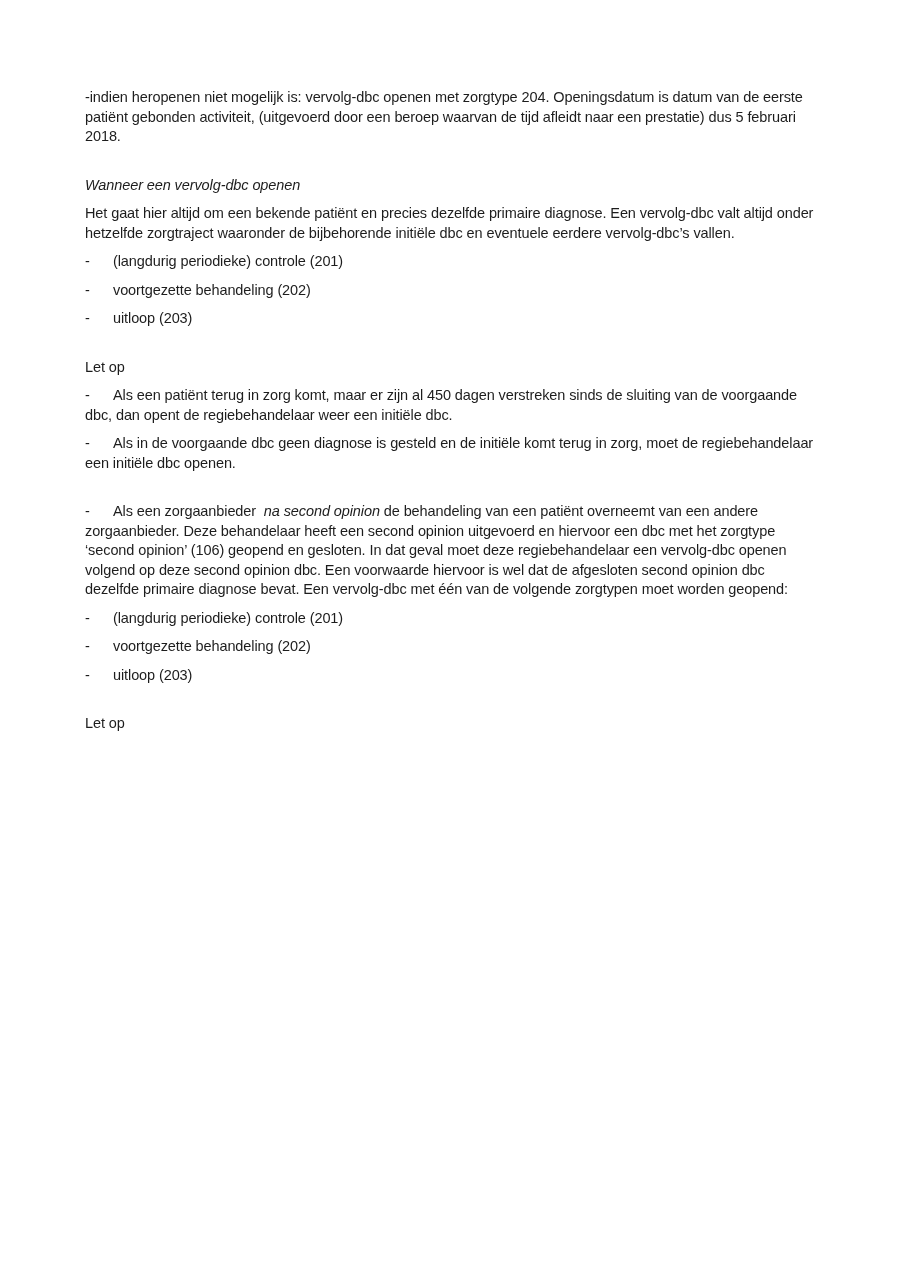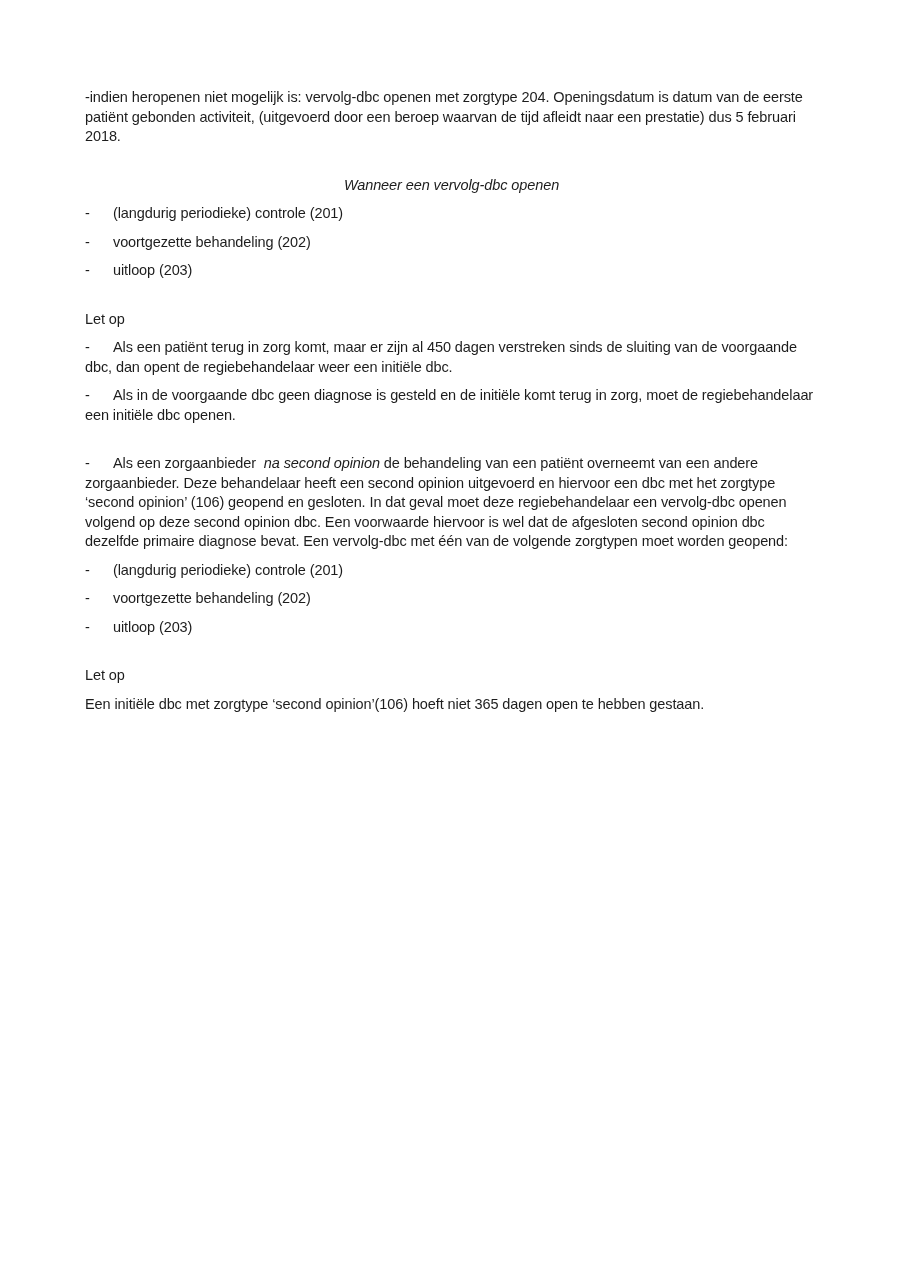--- a/index.html
+++ b/index.html
@@ -23,21 +23,21 @@
     width: 733px;
     font-size: 14.5px;
     line-height: 19.5px;
     letter-spacing: -0.1px;
   }
   .content p {
     margin: 0 0 9px 0;
     white-space: pre-wrap;
   }
   .sp { margin-top: 29px !important; }
-  .italic { font-style: italic; text-align: center; }
+  .italic { font-style: italic; }
   .bullet .dash {
     display: inline-block;
     width: 28px;
     white-space: normal;
   }
   .bullet em {
     font-style: italic;
   }
   .footer {
     position: absolute;
@@ -55,20 +55,21 @@
 <body>
 
 <div class="page">
   <div class="content">
 
     <p class="para">-indien heropenen niet mogelijk is: vervolg-dbc openen met zorgtype 204. Openingsdatum is datum van de eerste patiënt gebonden activiteit, (uitgevoerd door een beroep waarvan de tijd afleidt naar een prestatie) dus 5 februari  2018.</p>
 
 
     <p class="para sp italic">Wanneer een vervolg-dbc openen</p>
 
+    <p class="para">Het gaat hier altijd om een bekende patiënt en precies dezelfde primaire diagnose. Een vervolg-dbc valt altijd onder hetzelfde zorgtraject waaronder de bijbehorende initiële dbc en eventuele eerdere vervolg-dbc’s vallen.</p>
 
 
     <p class="para bullet"><span class="dash">-</span><span>(langdurig periodieke) controle (201)</span></p>
     <p class="para bullet"><span class="dash">-</span><span>voortgezette behandeling (202)</span></p>
     <p class="para bullet"><span class="dash">-</span><span>uitloop (203)</span></p>
 
 
     <p class="para sp">Let op</p>
 
     <p class="para bullet"><span class="dash">-</span><span>Als een patiënt terug in zorg komt, maar er zijn al 450 dagen verstreken sinds de sluiting van de voorgaande dbc, dan opent de regiebehandelaar weer een initiële dbc.</span></p>
@@ -76,21 +77,20 @@
     <p class="para bullet"><span class="dash">-</span><span>Als in de voorgaande dbc geen diagnose is gesteld en de initiële komt terug in zorg, moet de regiebehandelaar een initiële dbc openen.</span></p>
 
     <p class="para sp bullet"><span class="dash">-</span><span>Als een zorgaanbieder  </span><em>na second opinion</em><span> de behandeling van een patiënt overneemt van een andere zorgaanbieder. Deze behandelaar heeft een second opinion uitgevoerd en hiervoor een dbc met het zorgtype ‘second opinion’ (106) geopend en gesloten. In dat geval moet deze regiebehandelaar een vervolg-dbc openen volgend op deze second opinion dbc. Een voorwaarde hiervoor is wel dat de afgesloten second opinion dbc dezelfde primaire diagnose bevat. Een vervolg-dbc met één van de volgende zorgtypen moet worden geopend:</span></p>
 
     <p class="para bullet"><span class="dash">-</span><span>(langdurig periodieke) controle (201)</span></p>
     <p class="para bullet"><span class="dash">-</span><span>voortgezette behandeling (202)</span></p>
     <p class="para bullet"><span class="dash">-</span><span>uitloop (203)</span></p>
 
     <p class="para sp">Let op</p>
 
-    <p class="para">Een initiële dbc met zorgtype ‘second opinion’(106) hoeft niet 365 dagen open te hebben gestaan.</p>
 
   </div>
 
   <div class="footer">
     <span>Pagina 48 van 81</span>
     <span>Gespecialiseerde ggz - NR/REG-1803a</span>
   </div>
 </div>
 
 </body></html>

